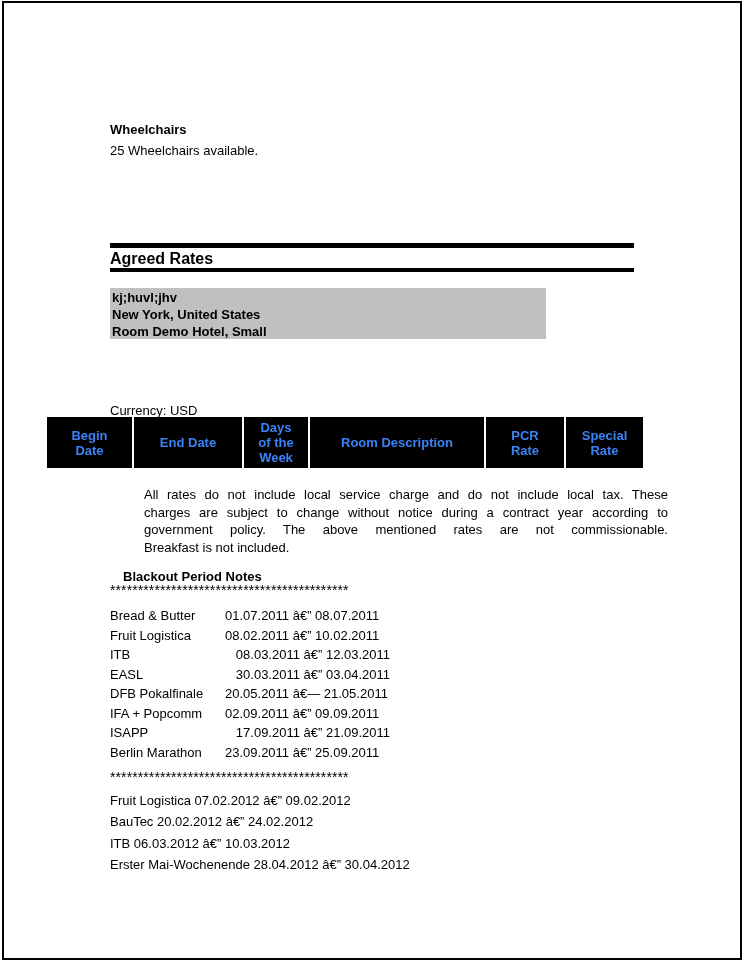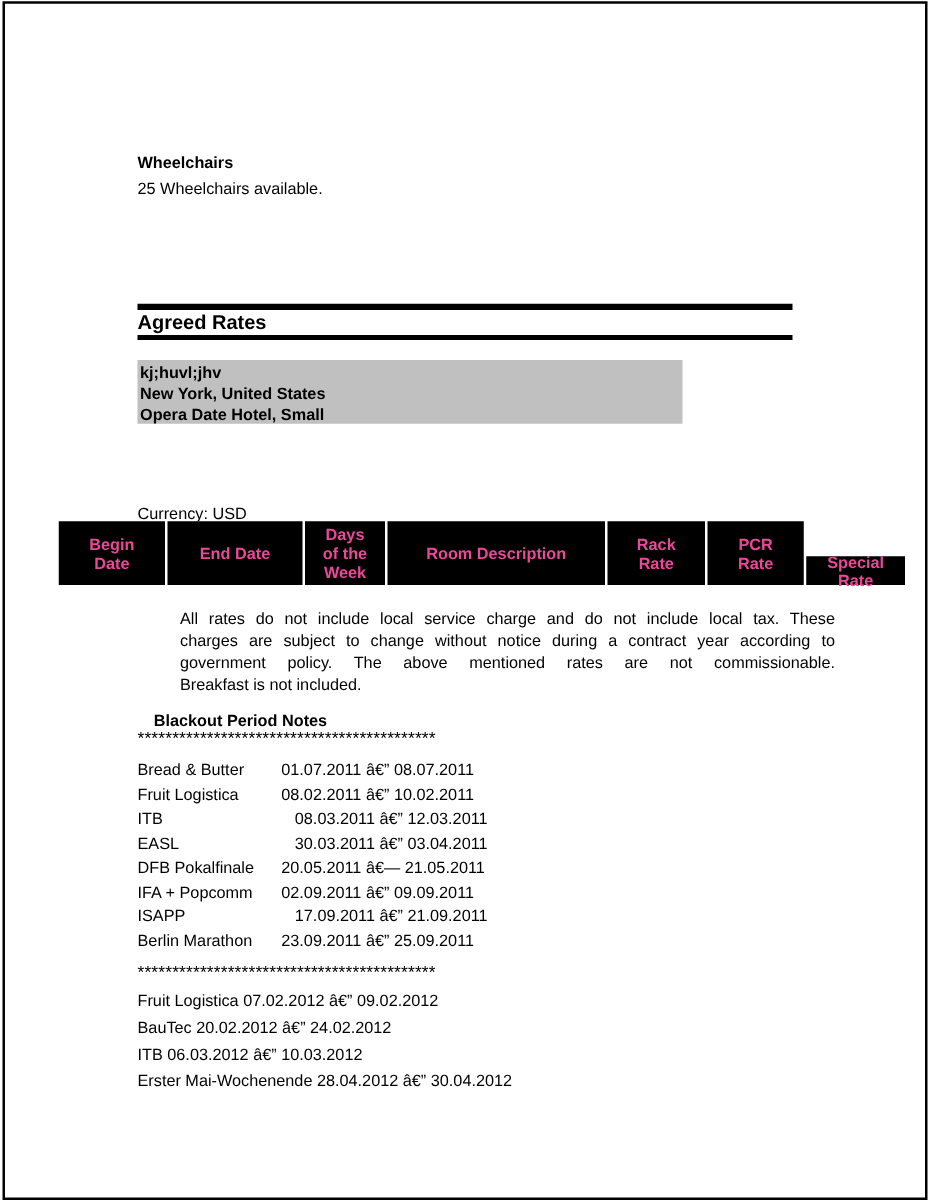--- a/index.html
+++ b/index.html
@@ -36,21 +36,21 @@
   }
 
   .currency { left: 110px; top: 403px; font-size: 13px; line-height: 16px; }
 
   
   .rates-table {
     left: 47px; top: 417px; width: 653px; height: 51px;
     display: flex; column-gap: 2px; background: #fff;
   }
   .th-cell {
-    background: #000; color: #ec4899;
+    background: #000; color: #3b82f6;
     font-size: 13px; font-weight: bold; line-height: 15px;
     display: flex; align-items: center; justify-content: center;
     text-align: center; padding: 0 13px; box-sizing: border-box;
     flex: none;
   }
   .th-cell:nth-child(1) { width: 85px; }
   .th-cell:nth-child(2) { width: 108px; }
   .th-cell:nth-child(3) { width: 64px; }
   .th-cell:nth-child(4) { width: 174px; }
   .th-cell:nth-child(5) { width: 78px; }
@@ -84,31 +84,30 @@
   <div>25 Wheelchairs available.</div>
 </div>
 
 <div class="abs rule rule-top"></div>
 <div class="abs section-title">Agreed Rates</div>
 <div class="abs rule rule-bottom"></div>
 
 <div class="abs property-block">
   <div>kj;huvl;jhv</div>
   <div>New York, United States</div>
-  <div>Opera Date Hotel, Small</div>
+  <div>Room Demo Hotel, Small</div>
 </div>
 
 <div class="abs currency">Currency: USD</div>
 
 <div class="abs rates-table">
   <div class="th-cell">Begin Date</div>
   <div class="th-cell">End Date</div>
   <div class="th-cell">Days of the Week</div>
   <div class="th-cell">Room Description</div>
-  <div class="th-cell">Rack Rate</div>
   <div class="th-cell">PCR Rate</div>
   <div class="th-cell">Special Rate</div>
 </div>
 
 <div class="abs disclaimer">
   <div class="just">All rates do not include local service charge and  do not include local tax. These</div>
   <div class="just">charges are subject to change without notice during a contract year according to</div>
   <div class="just">government policy.  The above mentioned rates are not commissionable.</div>
   <div>Breakfast is not included.</div>
 </div>

